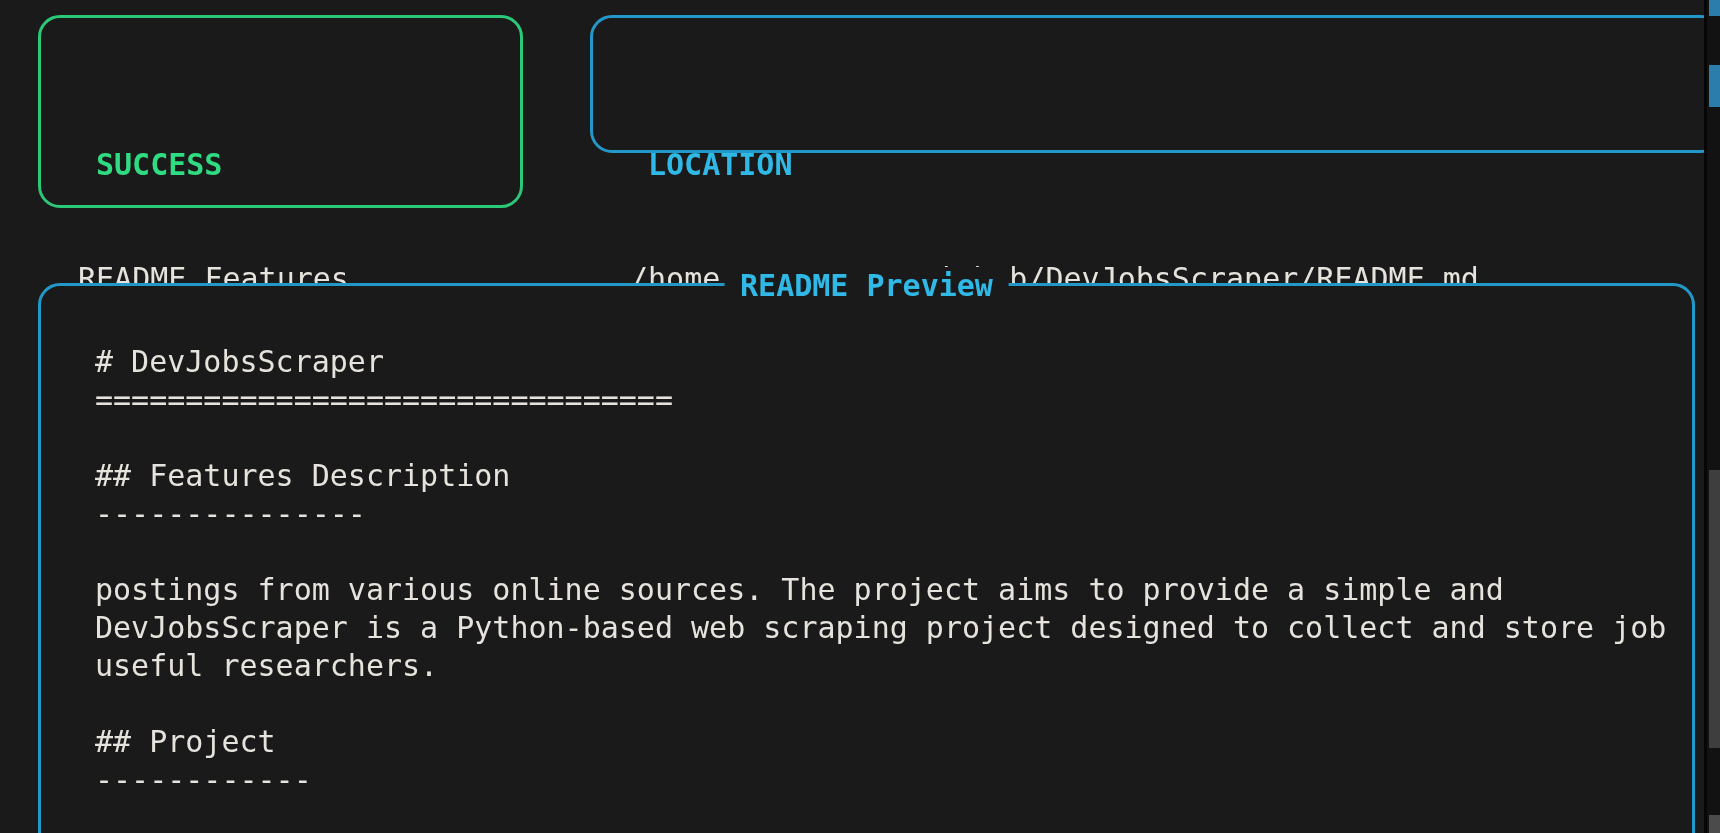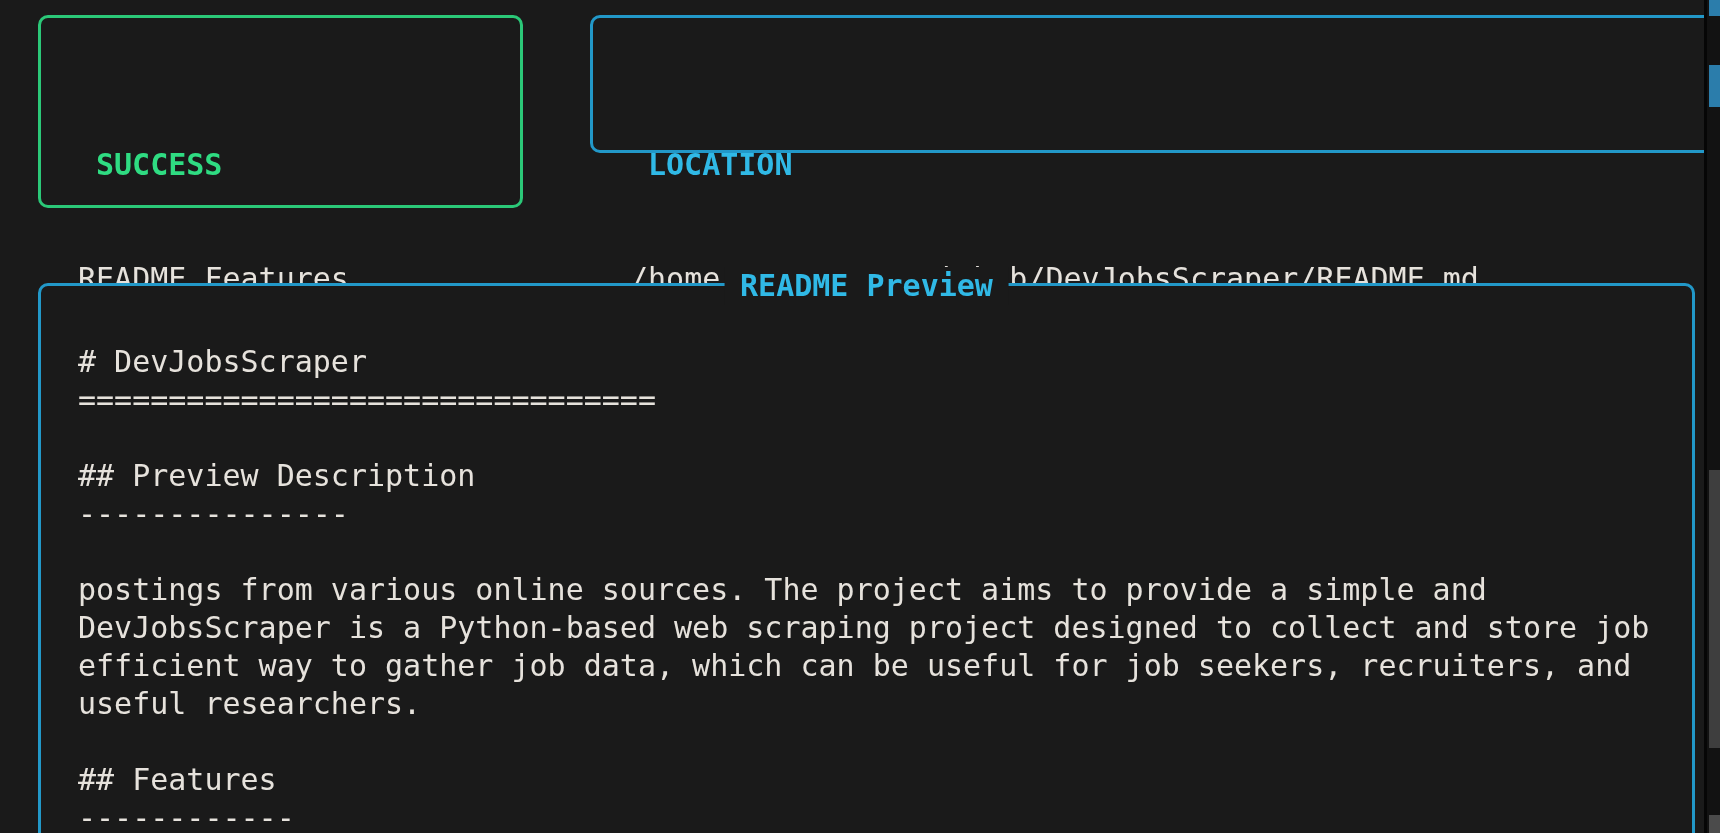--- a/index.html
+++ b/index.html
@@ -13,21 +13,21 @@
     height: 833px;
     overflow: hidden;
     font-family: "DejaVu Sans Mono", "Liberation Mono", monospace;
     font-size: 30px;
     line-height: 38px;
     color: var(--text, #e6e2dc);
   }
   .panel {
     position: absolute;
     border: 3px solid;
-    border-radius: 10px;
+    border-radius: 22px;
     box-sizing: border-box;
     background: var(--background, #1a1a1a);
   }
   .panel.green-border { border-color: var(--green_border, #2bc878); }
   .panel.cyan-border  { border-color: var(--cyan_border, #2298c8); }
 
   #success-panel  { left: 38px;  top: 15px;  width: 485px;  height: 193px; }
   #location-panel { left: 590px; top: 15px;  width: 1133px; height: 138px; }
   #preview-panel  { left: 38px;  top: 283px; width: 1657px; height: 600px; }
 
@@ -56,20 +56,21 @@
   .preview-content {
     position: absolute;
     left: 37px;
     top: 57px;
     right: 20px;
     overflow: hidden;
   }
   .md-line {
     white-space: pre;
     height: 38px;
+    margin-left: 17px;
   }
 
   
   .scroll-track {
     position: absolute;
     right: 0;
     top: 0;
     width: 16px;
     height: 833px;
     background: var(--scroll_track, #121212);
@@ -102,29 +103,28 @@
     <div class="panel-line">/home/younes/my_github/DevJobsScraper/README.md</div>
   </div>
 </div>
 
 <div class="panel cyan-border" id="preview-panel">
   <div class="panel-title cyan-text">README Preview</div>
   <div class="preview-content">
       <div class="md-line"># DevJobsScraper</div>
       <div class="md-line">================================</div>
       <div class="md-line"></div>
-      <div class="md-line">## Preview Description</div>
+      <div class="md-line">## Features Description</div>
       <div class="md-line">---------------</div>
       <div class="md-line"></div>
       <div class="md-line">postings from various online sources. The project aims to provide a simple and</div>
       <div class="md-line">DevJobsScraper is a Python-based web scraping project designed to collect and store job</div>
-      <div class="md-line">efficient way to gather job data, which can be useful for job seekers, recruiters, and</div>
       <div class="md-line">useful researchers.</div>
       <div class="md-line"></div>
-      <div class="md-line">## Features</div>
+      <div class="md-line">## Project</div>
       <div class="md-line">------------</div>
     </div>
 </div>
 
 <div class="scroll-track">
   <div class="scroll-piece" id="scroll-mark-top"></div>
   <div class="scroll-piece" id="scroll-mark-upper"></div>
   <div class="scroll-piece" id="scroll-thumb"></div>
   <div class="scroll-piece" id="scroll-mark-bottom"></div>
 </div>

